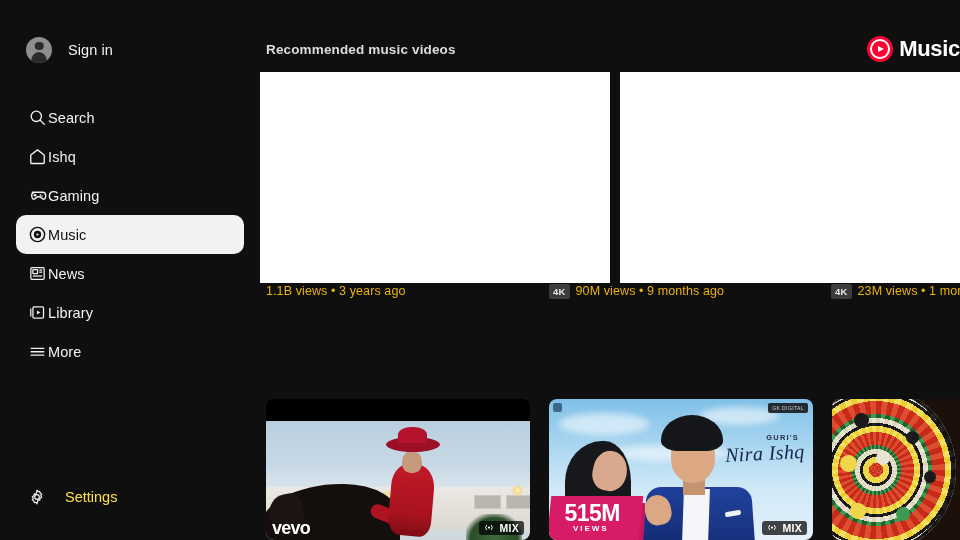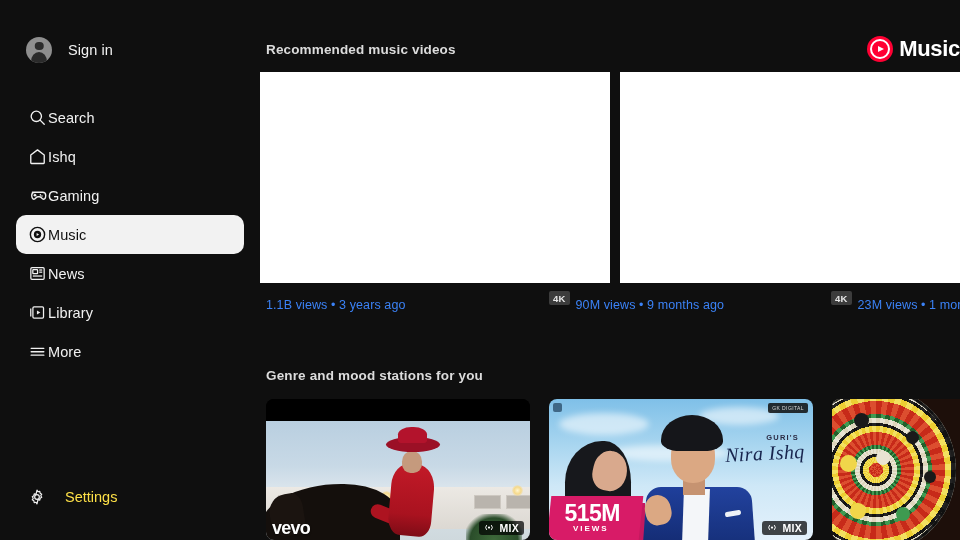--- a/index.html
+++ b/index.html
@@ -216,24 +216,23 @@
     background: #3c3c3c;
     color: #e8e8e8;
     font-size: 9.5px;
     font-weight: bold;
     line-height: 1;
     padding: 3px 4px 2px 4px;
     border-radius: 2px;
     letter-spacing: .2px;
   }
   .meta-text {
-    color: #3b82f6;
+    color: #eab308;
     font-size: 12.5px;
     letter-spacing: .1px;
-    margin-top: 14px;
   }
 
   
   .shelf-header-2 {
     position: absolute;
     left: 6px;
     top: 368px;
     color: #dcdcdc;
     font-size: 13.5px;
     font-weight: bold;
@@ -669,21 +668,20 @@
       <div class="meta-item m2">
         <span class="badge-4k">4K</span>
         <span class="meta-text">90M views • 9 months ago</span>
       </div>
       <div class="meta-item m3">
         <span class="badge-4k">4K</span>
         <span class="meta-text">23M views • 1 month</span>
       </div>
     </div>
 
-    <div class="shelf-header-2">Genre and mood stations for you</div>
 
     <div class="station-row">
 
       <div class="station-card">
         <div class="c1-sky"></div>
         <div class="c1-building"></div>
         <div class="c1-win w1"></div>
         <div class="c1-win w2"></div>
         <div class="c1-win w3"></div>
         <div class="c1-win w4"></div>

